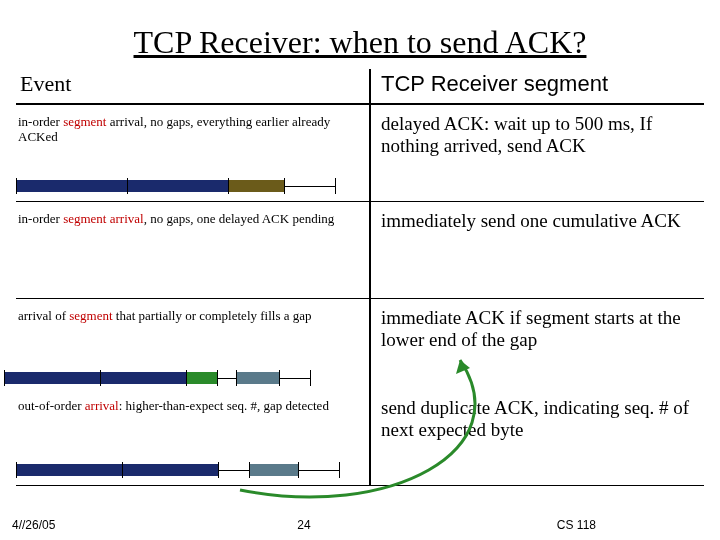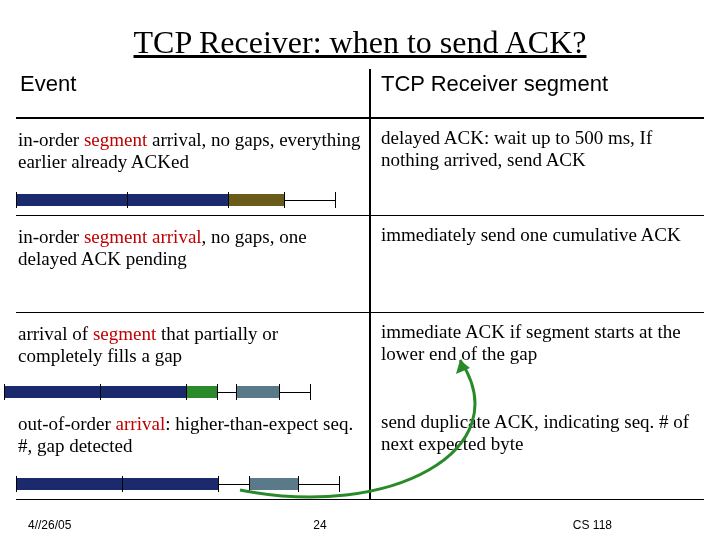--- a/index.html
+++ b/index.html
@@ -21,40 +21,40 @@
   }
   .table {
     margin: 4px 16px 0 16px;
   }
   .hdr-row {
     display: flex;
     border-bottom: 2px solid #000;
   }
   .hdr-left {
     width: 355px;
-    font-family: Liberation Sans, sans-serif;
+    font-family: Liberation Serif, serif;
     font-size: 22px;
-    padding: 2px 0 20px 4px;
+    padding: 2px 0 6px 4px;
     border-right: 2px solid #000;
   }
   .hdr-right {
     flex: 1;
     font-family: 'Comic Sans MS', cursive, sans-serif;
     font-size: 22px;
     padding: 2px 0 6px 10px;
   }
   .row {
     display: flex;
     border-bottom: 1.5px solid #000;
   }
   .cell-left {
     width: 355px;
     border-right: 2px solid #000;
     padding: 10px 6px 6px 2px;
-    font-size: 19px;
+    font-size: 13px;
     line-height: 1.15;
     position: relative;
   }
   .cell-right {
     flex: 1;
     padding: 8px 2px 6px 10px;
     font-size: 19px;
     line-height: 1.15;
   }
   .row1 .cell-left, .row2 .cell-left { height: 96px; }
@@ -71,21 +71,21 @@
   }
   .bw1 { bottom: 8px; width: 330px; }
   .bw3 { bottom: 8px; width: 330px; }
   .bw4 { bottom: 4px; left: -12px; width: 310px; }
   .tick { width: 1px; height: 16px; background: #000; }
   .seg { height: 12px; }
   .line { height: 1px; background: #000; }
   .footer {
     position: absolute;
     bottom: 8px;
-    left: 16px;
+    left: 0;
     width: 608px;
     display: flex;
     justify-content: space-between;
     font-size: 12px;
     padding: 0 12px;
     font-family: Arial, sans-serif;
   }
   .footer .pg { position: absolute; left: 50%; transform: translateX(-50%); }
   .curve {
     position: absolute;

